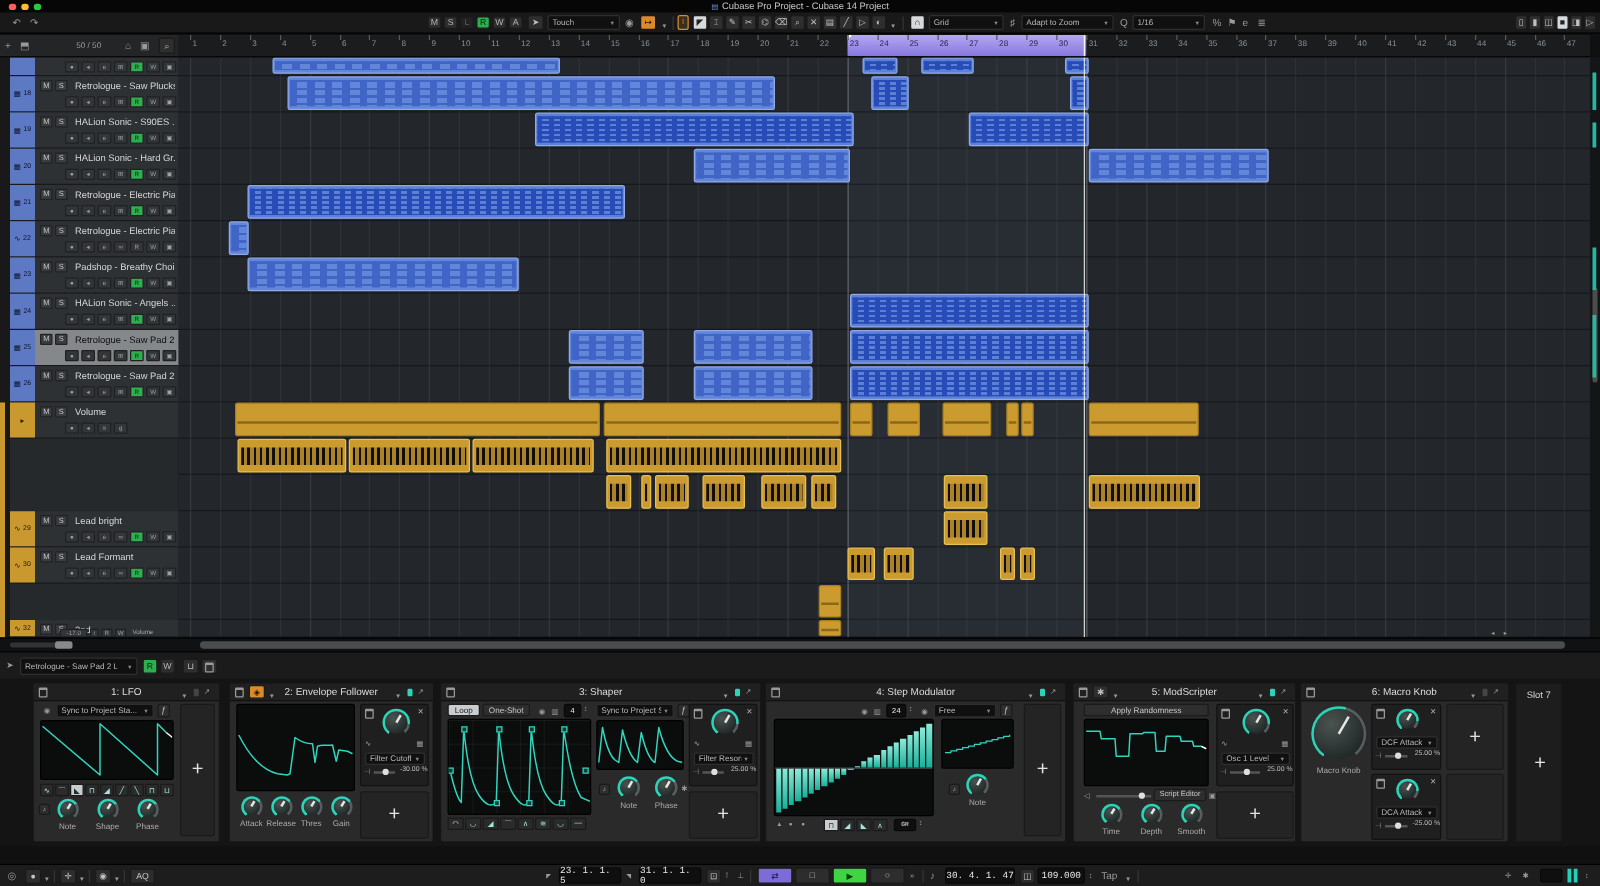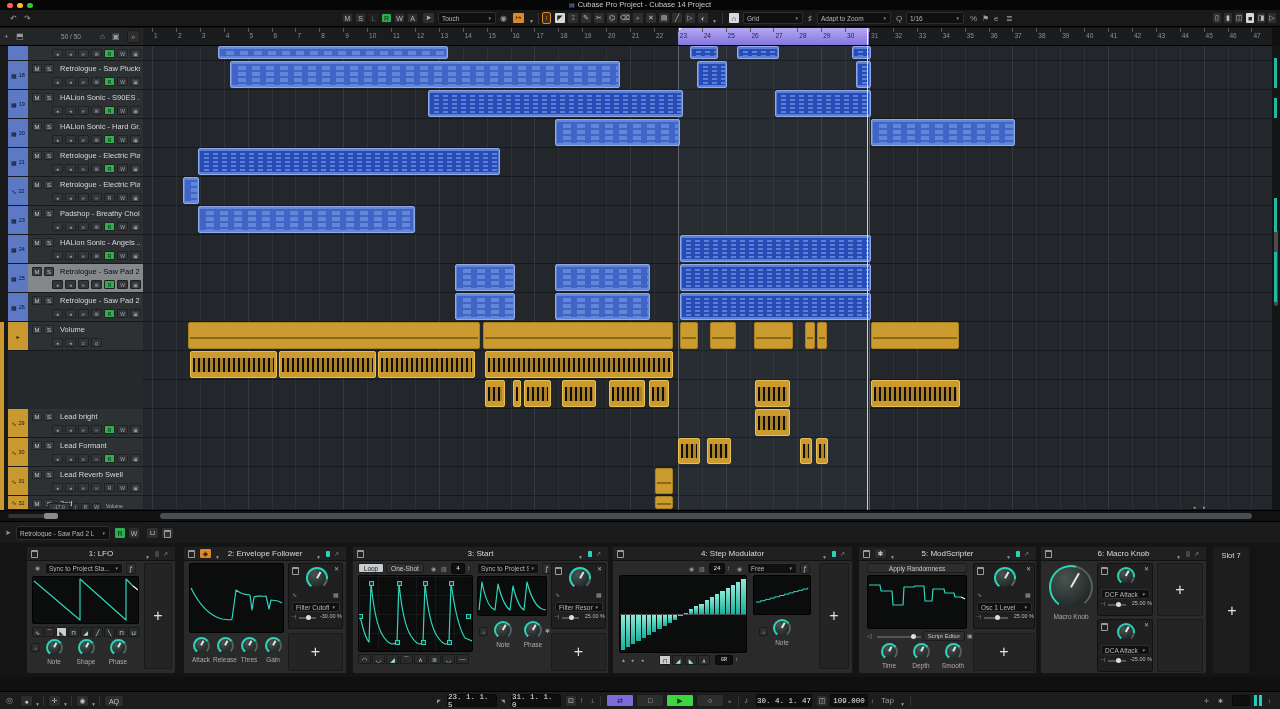--- a/index.html
+++ b/index.html
@@ -492,36 +492,20 @@
         <div class="msbtn" style="position: absolute; left: 36px; top: 3px; width: 10px; height: 9px;">S</div>
         <div class="tname" style="position: absolute; left: 52px; top: 3px; width: 80px;">Lead Formant</div>
         <div class="aic" style="position: absolute; left: 44px; top: 16px; width: 11px; height: 9px;">●</div>
         <div class="aic" style="position: absolute; left: 57px; top: 16px; width: 11px; height: 9px;">◂</div>
         <div class="aic" style="position: absolute; left: 70px; top: 16px; width: 11px; height: 9px;">e</div>
         <div class="aic" style="position: absolute; left: 83px; top: 16px; width: 11px; height: 9px;">∞</div>
         <div class="aic ron" style="position: absolute; left: 96px; top: 16px; width: 11px; height: 9px;">R</div>
         <div class="aic" style="position: absolute; left: 109px; top: 16px; width: 11px; height: 9px;">W</div>
         <div class="aic" style="position: absolute; left: 122px; top: 16px; width: 11px; height: 9px;">▣</div>
       </div>
-      <div class="trow" style="position: absolute; left: 0px; top: 421px; width: 135px; height: 29px;">
-        <div class="band yellow" style="position: absolute; left: 0px; top: 0px; width: 20px; height: 28px;">
-          <span style="position: static; font-size: 6px;">∿</span>
-          <span style="position: static;">31</span>
-        </div>
-        <div class="msbtn" style="position: absolute; left: 24px; top: 3px; width: 10px; height: 9px;">M</div>
-        <div class="msbtn" style="position: absolute; left: 36px; top: 3px; width: 10px; height: 9px;">S</div>
-        <div class="tname" style="position: absolute; left: 52px; top: 3px; width: 80px;">Lead Reverb Swell</div>
-        <div class="aic" style="position: absolute; left: 44px; top: 16px; width: 11px; height: 9px;">●</div>
-        <div class="aic" style="position: absolute; left: 57px; top: 16px; width: 11px; height: 9px;">◂</div>
-        <div class="aic" style="position: absolute; left: 70px; top: 16px; width: 11px; height: 9px;">e</div>
-        <div class="aic" style="position: absolute; left: 83px; top: 16px; width: 11px; height: 9px;">∞</div>
-        <div class="aic" style="position: absolute; left: 96px; top: 16px; width: 11px; height: 9px;">R</div>
-        <div class="aic" style="position: absolute; left: 109px; top: 16px; width: 11px; height: 9px;">W</div>
-        <div class="aic" style="position: absolute; left: 122px; top: 16px; width: 11px; height: 9px;">▣</div>
-      </div>
       <div class="trow" style="position: absolute; left: 0px; top: 450px; width: 135px; height: 14px;">
         <div class="band yellow" style="position: absolute; left: 0px; top: 0px; width: 20px; height: 13px;">
           <span style="position: static; font-size: 6px;">∿</span>
           <span style="position: static;">32</span>
         </div>
         <div class="msbtn" style="position: absolute; left: 24px; top: 3px; width: 10px; height: 9px;">M</div>
         <div class="msbtn" style="position: absolute; left: 36px; top: 3px; width: 10px; height: 9px;">S</div>
         <div class="tname" style="position: absolute; left: 52px; top: 3px; width: 80px;">2nd</div>
         <div class="aic" style="position: absolute; left: 40px; top: 7px; width: 22px; height: 7px; font-size: 5px;">-17.0</div>
         <div class="aic" style="position: absolute; left: 64px; top: 7px; width: 7px; height: 7px;">↕</div>
@@ -878,21 +862,21 @@
           <div class="sic" style="position: absolute; left: 2px; top: 49px;">⊣</div>
           <div class="strack" style="position: absolute; left: 10px; top: 53px; width: 17px; height: 2px;">
             <div class="sdot" style="position: absolute; left: 7.35px; top: -2px;"></div>
           </div>
           <div class="sval" style="position: absolute; left: 25px; top: 49px; width: 28px;">-30.00 %</div>
         </div>
         <div class="plus" style="position: absolute; left: 104px; top: 86px; width: 55px; height: 38px;">+</div>
       </div>
       <div class="panel" style="position: absolute; left: 352px; top: 3px; width: 257px; height: 128px;">
         <div class="phead" style="position: absolute; left: 0px; top: 0px; width: 255px; height: 14px;">
-          <div class="ptitle" style="position: absolute; left: 0px; top: 0px; width: 255px;">3: Start</div>
+          <div class="ptitle" style="position: absolute; left: 0px; top: 0px; width: 255px;">3: Shaper</div>
           <div class="trash" style="position: absolute; left: 4px; top: 3px;"></div>
           <div class="ticn sm" style="position: absolute; left: 225px; top: 5px;">▼</div>
           <div class="led ledT" style="position: absolute; left: 235px; top: 4px; width: 4px; height: 6px;"></div>
           <div class="ticn" style="position: absolute; left: 243px; top: 2px; font-size: 6px;">↗</div>
         </div>
         <div class="pbtn on" style="position: absolute; left: 5px; top: 16px; width: 26px; height: 10px;">Loop</div>
         <div class="pbtn" style="position: absolute; left: 33px; top: 16px; width: 38px; height: 10px;">One-Shot</div>
         <div class="disp grid" style="position: absolute; left: 5px; top: 28px; width: 115px; height: 77px;">
           <svg width="113" height="75" viewBox="0 0 113 75" style="position: absolute; left: 0px; top: 0px;">
             <path d="M1,40 Q6,62 10,66 L12,7 Q16,48 24,60 T38,66 L40,7 Q44,48 52,60 T64,66 L66,7 Q70,48 78,60 T90,66 L92,7 Q98,50 106,62 L113,65" stroke="#2fd6bd" stroke-width="1.2" fill="none" stroke-linejoin="round"></path>

